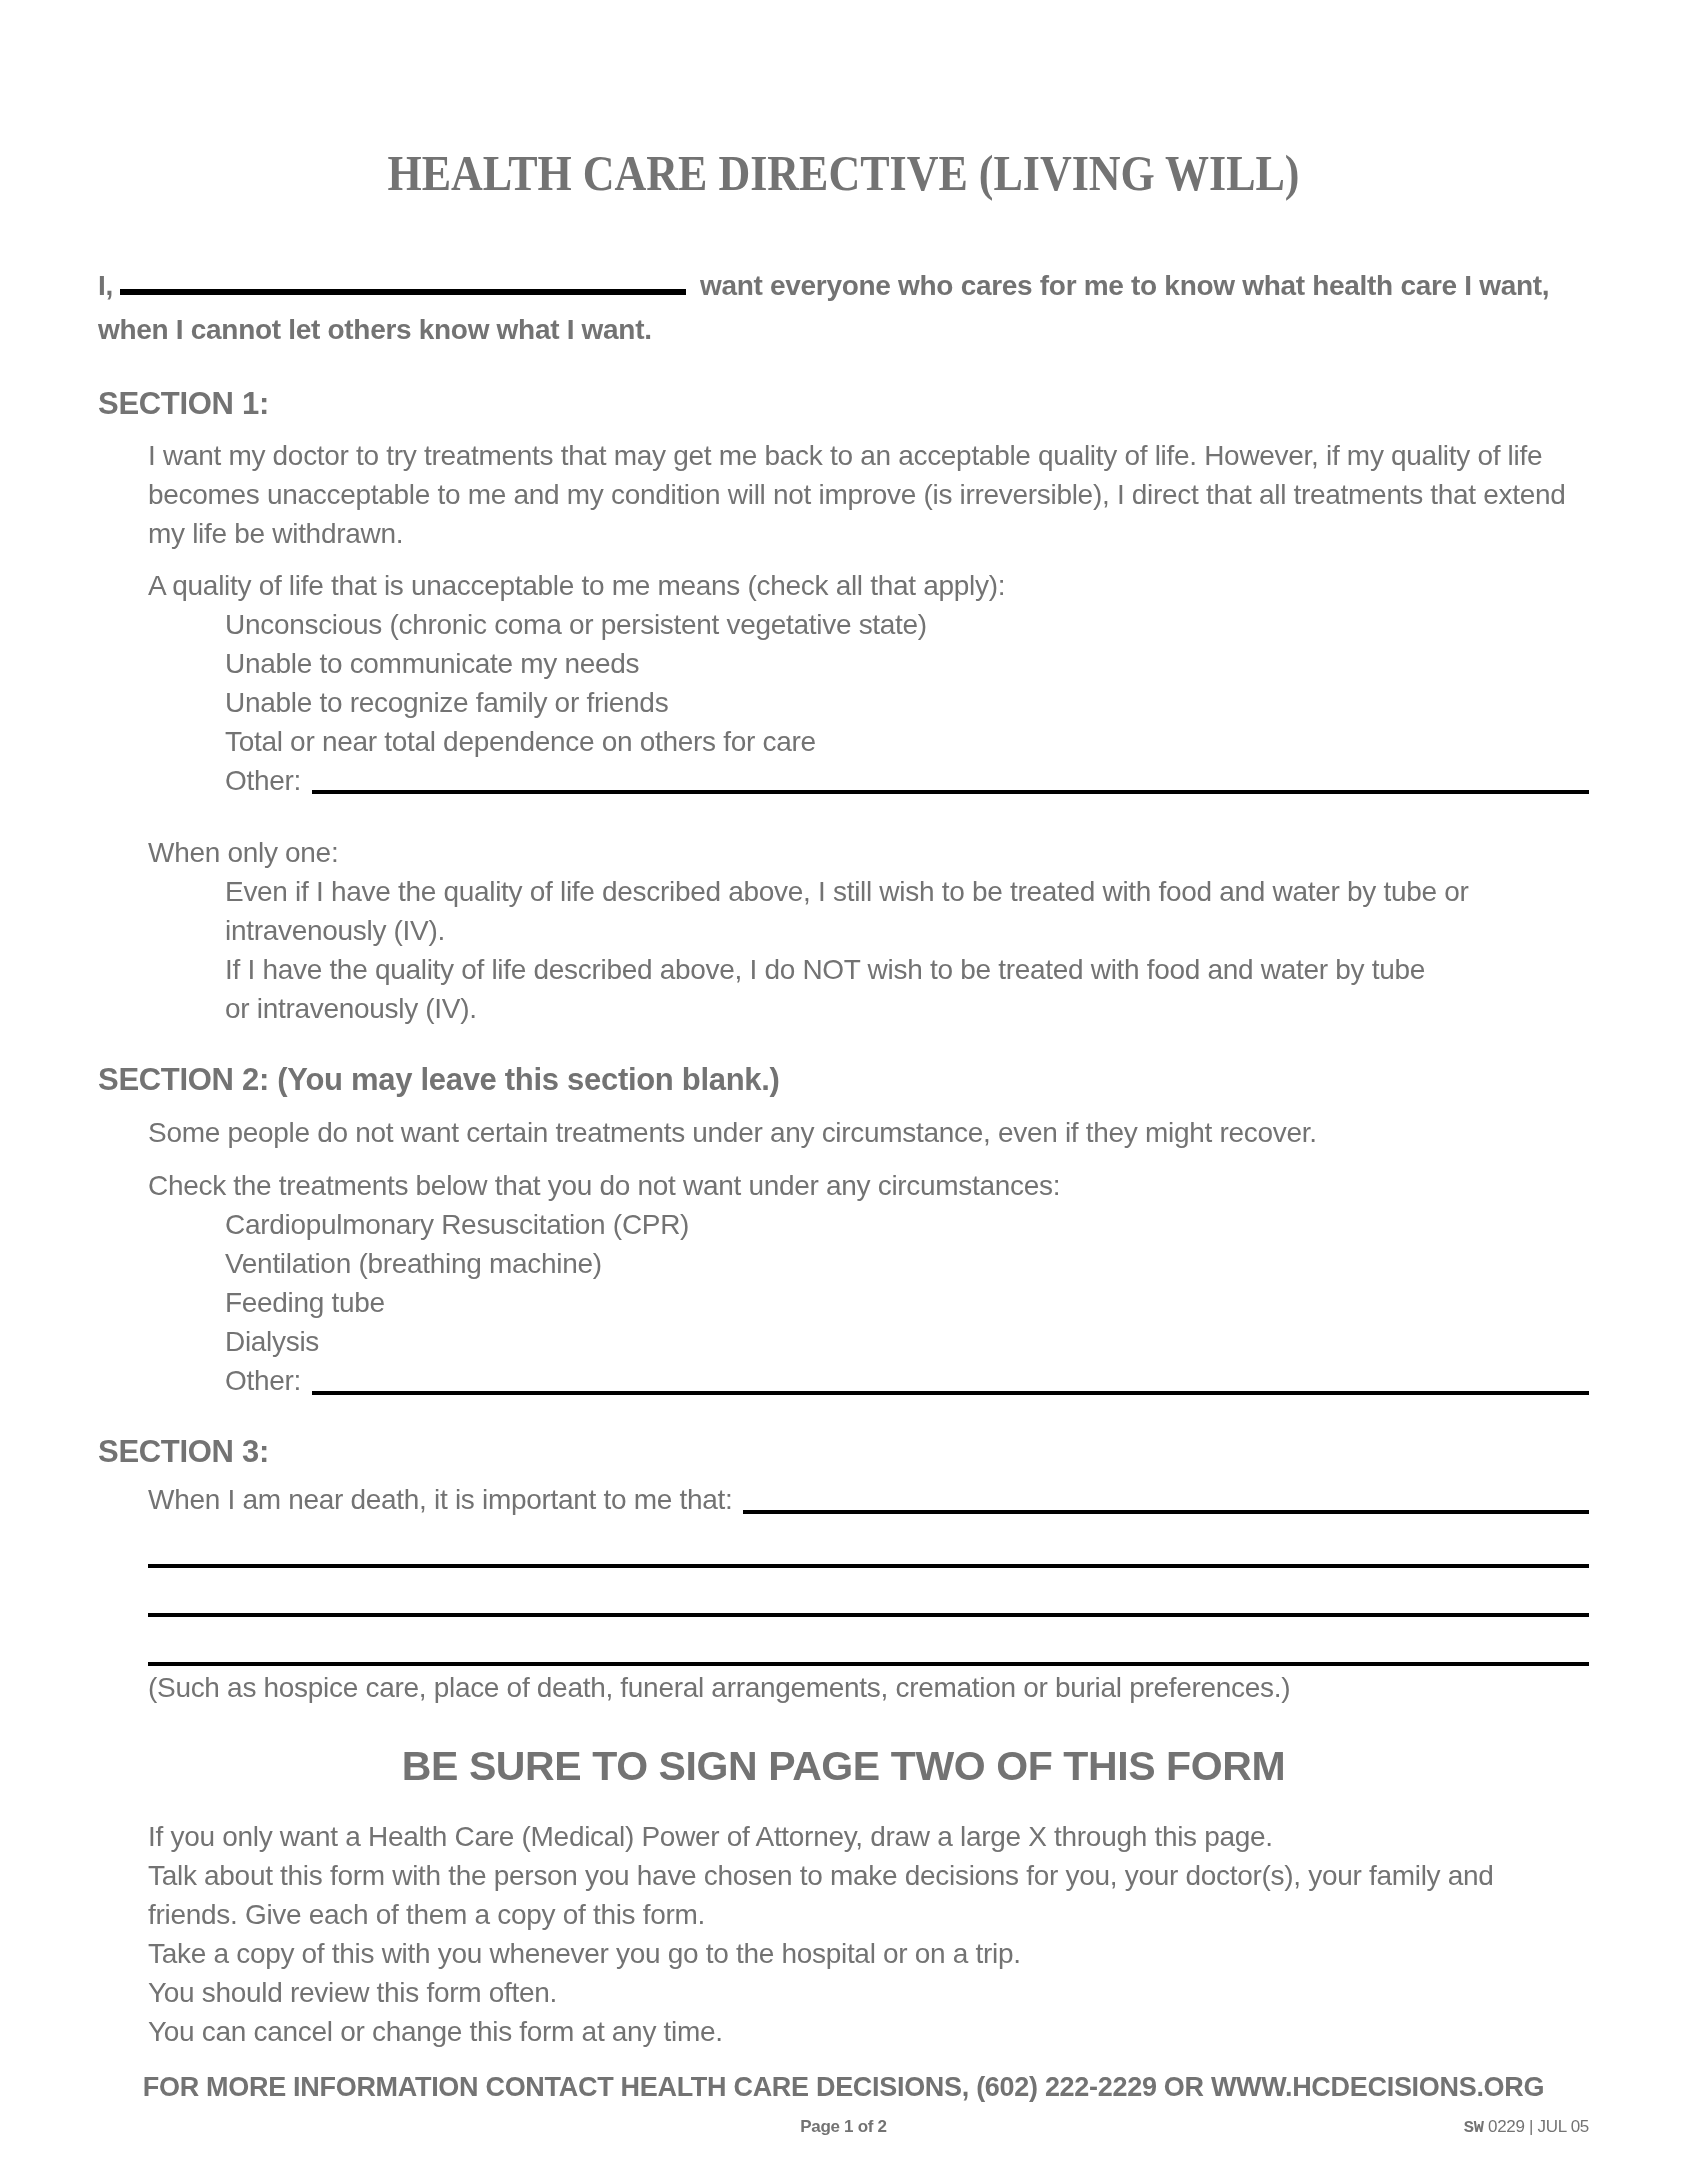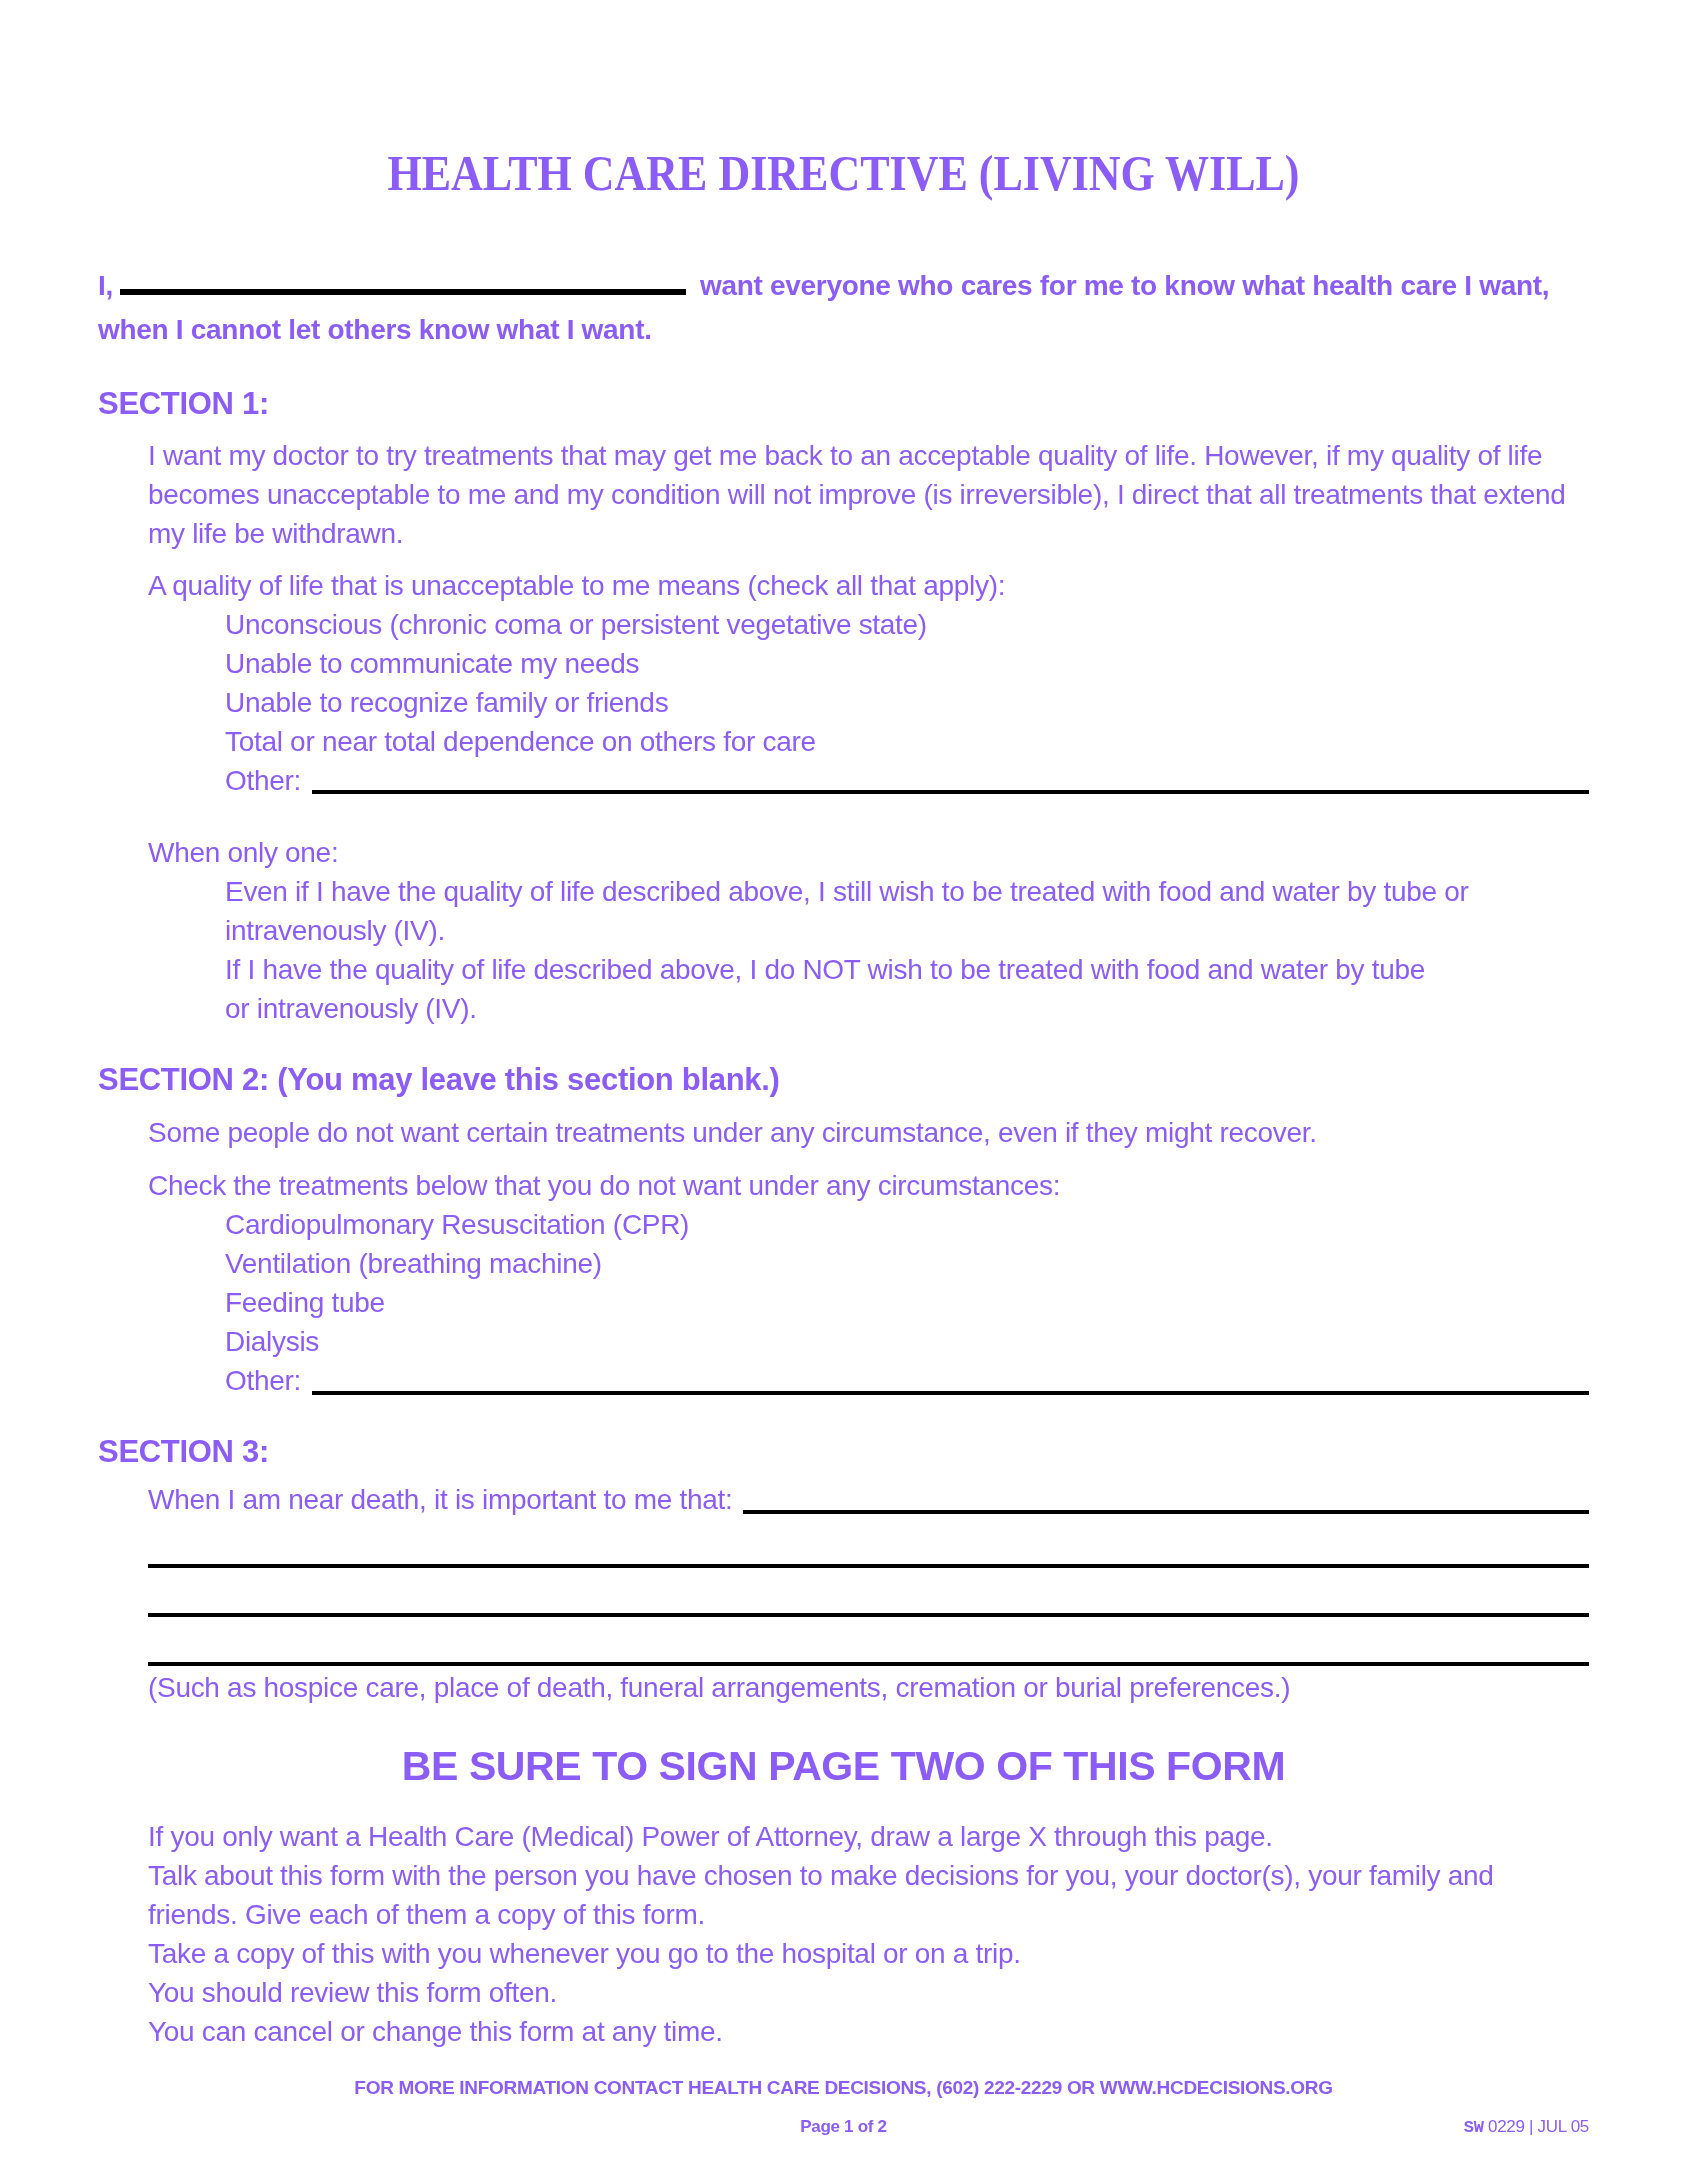--- a/index.html
+++ b/index.html
@@ -2,21 +2,21 @@
 <html style="font-size:14px"><head>
 <meta charset="utf-8">
 <style>
   html, body { margin: 0; padding: 0; background: #e8e8e8; }
   .page {
     position: relative;
     width: 1687px;
     height: 2184px;
     margin: 0 auto;
     background: #ffffff;
-    color: #8b5cf6;
+    color: #737373;
     font-family: "Liberation Sans", "DejaVu Sans", sans-serif;
     font-size: 28px;
     line-height: 39px;
     letter-spacing: -0.3px;
     box-sizing: border-box;
     padding: 148px 98px 0 98px;
     overflow: hidden;
   }
   .doc-title {
     margin: 0;
@@ -81,21 +81,21 @@
     line-height: 49px;
     letter-spacing: -0.4px;
   }
 
   .instructions { margin-top: 26px; }
 
   .footer-contact {
     margin-top: 17.5px;
     text-align: center;
     font-weight: bold;
-    font-size: 19px;
+    font-size: 27px;
   }
   .footer-row {
     position: relative;
     height: 39px;
     font-size: 17px;
     line-height: 39px;
   }
   .footer-page {
     position: absolute; left: 0; right: 0;
     text-align: center;

